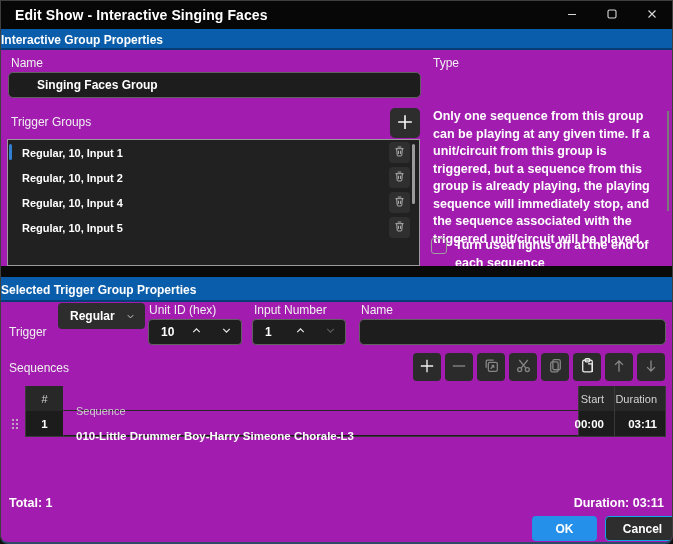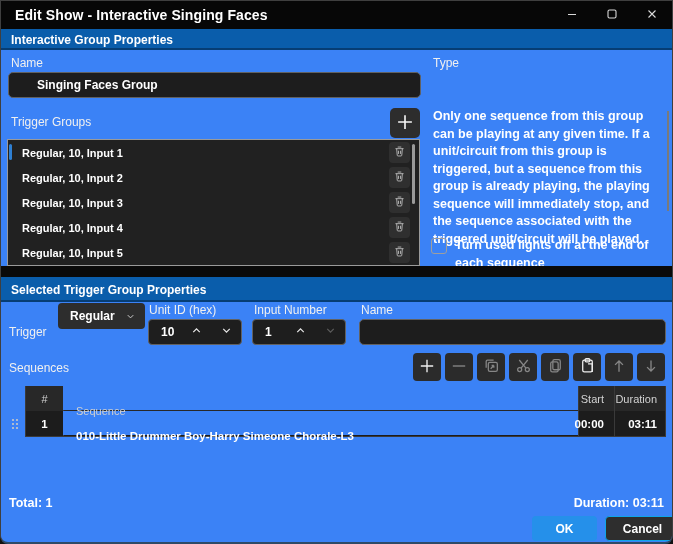--- a/index.html
+++ b/index.html
@@ -1,27 +1,27 @@
 <!DOCTYPE html>
 <html><head>
 <meta charset="utf-8">
 <style>
   html,body{margin:0;padding:0;background:#111;font-family:"Liberation Sans",sans-serif;}
   *{box-sizing:border-box;}
-  .window{position:relative;width:673px;height:544px;background:#3b82f6;border:1px solid #3f3f3f;
+  .window{position:relative;width:673px;height:544px;background:#a21caf;border:1px solid #3f3f3f;
     border-bottom:2px solid #2f4a66;border-radius:0 0 8px 8px;overflow:hidden;color:#fff;}
   
   .titlebar{position:absolute;left:0;top:0;width:100%;height:28px;background:#070707;display:flex;align-items:center;}
   .title{padding-left:14px;font-size:14px;font-weight:bold;letter-spacing:.1px;}
   .caption-btns{margin-left:auto;display:flex;height:28px;}
   .cap-btn{width:40px;height:28px;display:flex;align-items:center;justify-content:center;background:transparent;border:0;padding:0;cursor:default;}
   .cap-btn svg{stroke:#d9d9d9;stroke-width:1.1;fill:none;}
   
   .sec-header{position:absolute;left:0;width:100%;background:#0a5dab;box-shadow:inset 0 -2px 0 #063d74;
-    font-size:12px;font-weight:bold;display:flex;align-items:center;padding-left:10px;}
+    font-size:12px;font-weight:bold;display:flex;align-items:center;}
   .sec-header.h1{top:28px;height:21px;}
   .sec-header.h2{top:276px;height:25px;}
   .black-band{position:absolute;left:0;top:265px;width:100%;height:11px;background:#0a0a0a;}
   
   .lbl{position:absolute;font-size:12px;color:#f0f0f0;white-space:nowrap;}
   
   .text-input{position:absolute;height:26px;background:#1d1d1d;border:1px solid #616161;border-radius:5px;
     font-size:12px;color:#fff;line-height:24px;padding:0 28px;font-weight:600;}
   .select{position:absolute;height:27px;background:#2d2d2d;border-radius:4px;display:flex;align-items:center;
     padding:0 9px 0 12px;font-size:12px;font-weight:600;cursor:default;}
@@ -139,29 +139,20 @@
 
         <span class="tg-label">Regular, 10, Input 2</span>
         <button class="trash-btn">
           <span><svg width="13" height="13" viewBox="0 0 16 16">
               <path d="M5.8 2.5h4.4M3 4.5h10M4.5 4.5l.7 8.1a1 1 0 0 0 1 .9h3.6a1 1 0 0 0 1-.9l.7-8.1M6.8 7v4M9.2 7v4"></path>
             </svg></span>
         </button>
       </div>
       <div class="tg-item">
 
-        <span class="tg-label">Regular, 10, Input 3</span>
-        <button class="trash-btn">
-          <span><svg width="13" height="13" viewBox="0 0 16 16">
-              <path d="M5.8 2.5h4.4M3 4.5h10M4.5 4.5l.7 8.1a1 1 0 0 0 1 .9h3.6a1 1 0 0 0 1-.9l.7-8.1M6.8 7v4M9.2 7v4"></path>
-            </svg></span>
-        </button>
-      </div>
-      <div class="tg-item">
-
         <span class="tg-label">Regular, 10, Input 4</span>
         <button class="trash-btn">
           <span><svg width="13" height="13" viewBox="0 0 16 16">
               <path d="M5.8 2.5h4.4M3 4.5h10M4.5 4.5l.7 8.1a1 1 0 0 0 1 .9h3.6a1 1 0 0 0 1-.9l.7-8.1M6.8 7v4M9.2 7v4"></path>
             </svg></span>
         </button>
       </div>
       <div class="tg-item">
 
         <span class="tg-label">Regular, 10, Input 5</span>

